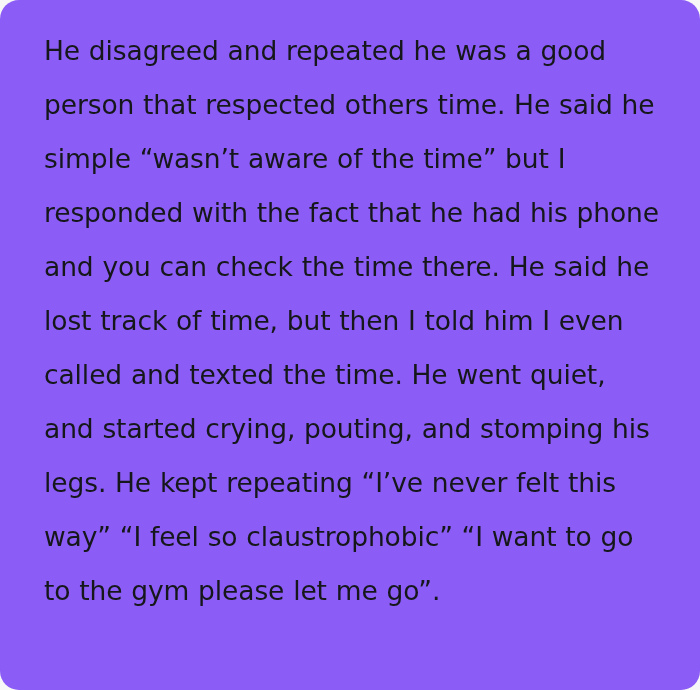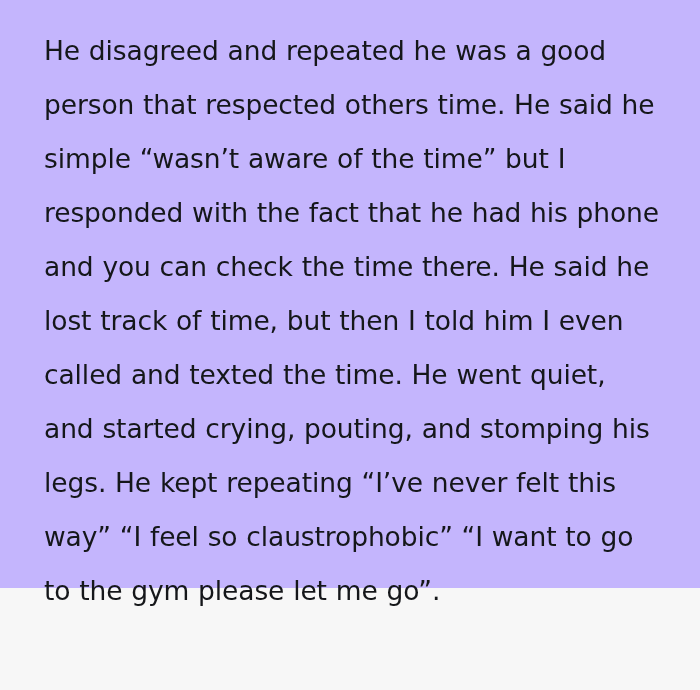--- a/index.html
+++ b/index.html
@@ -9,24 +9,25 @@
   body {
     width: 700px;
     height: 690px;
     background: #f7f7f7;
     font-family: "DejaVu Sans", sans-serif;
     overflow: hidden;
   }
   .page {
     box-sizing: border-box;
     width: 700px;
-    height: 588px;
-    background: #c4b5fd;
+    height: 690px;
+    background: #8b5cf6;
     padding: 24px 40px 0 44px;
     display: block;
+    border-radius: 19px;
   }
   .story-text {
     margin: 0;
     color: #15171a;
     font-family: "DejaVu Sans", sans-serif;
     font-size: 26.5px;
     line-height: 54px;
     letter-spacing: -0.1px;
     word-spacing: 0.5px;
     text-align: left;

